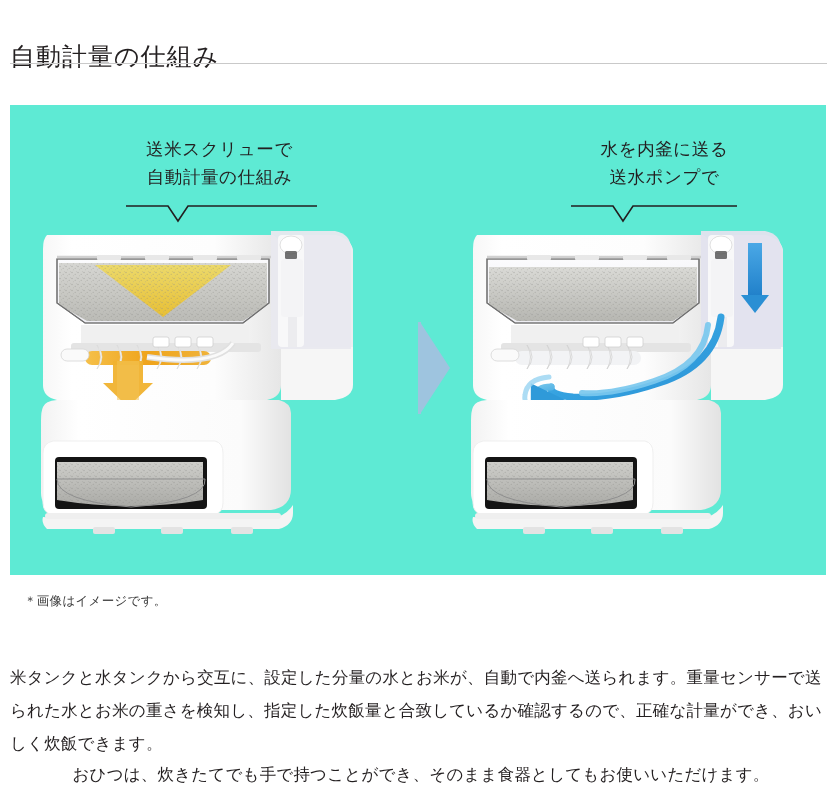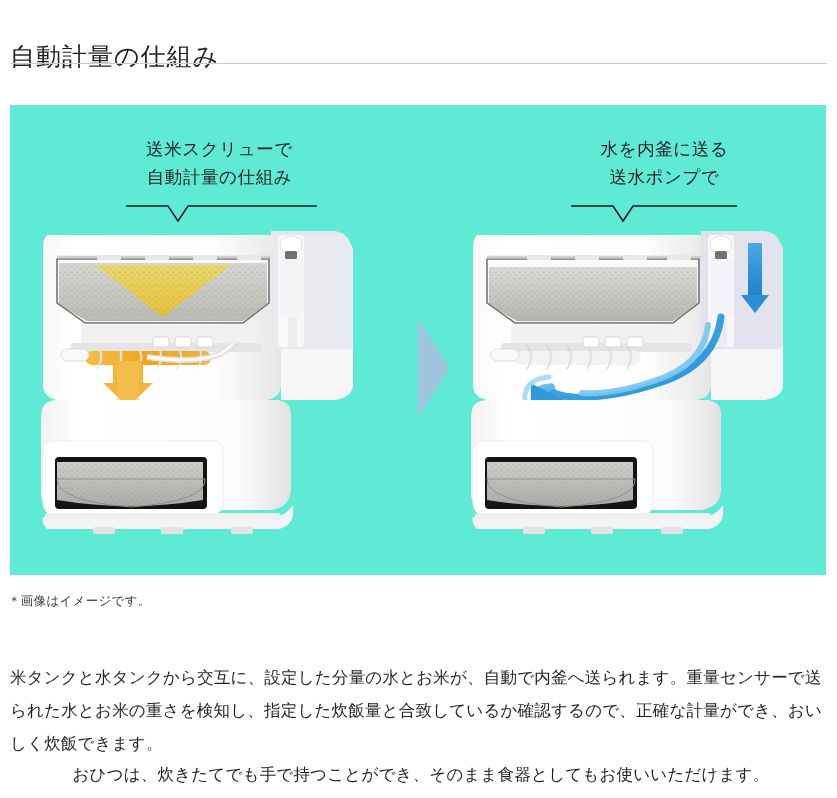--- a/index.html
+++ b/index.html
@@ -86,21 +86,21 @@
     top: 112px;
     width: 355px;
     height: 350px;
   }
   .unit-left  { left: 25px; }
   .unit-right { left: 455px; }
 
   
   .note {
     position: absolute;
-    left: 8px;
+    left: 24px;
     top: 593px;
     font-size: 12.5px;
     color: #3a3a3a;
     letter-spacing: 0.3px;
   }
 
   
   .body-copy {
     position: absolute;
     left: 10px;

